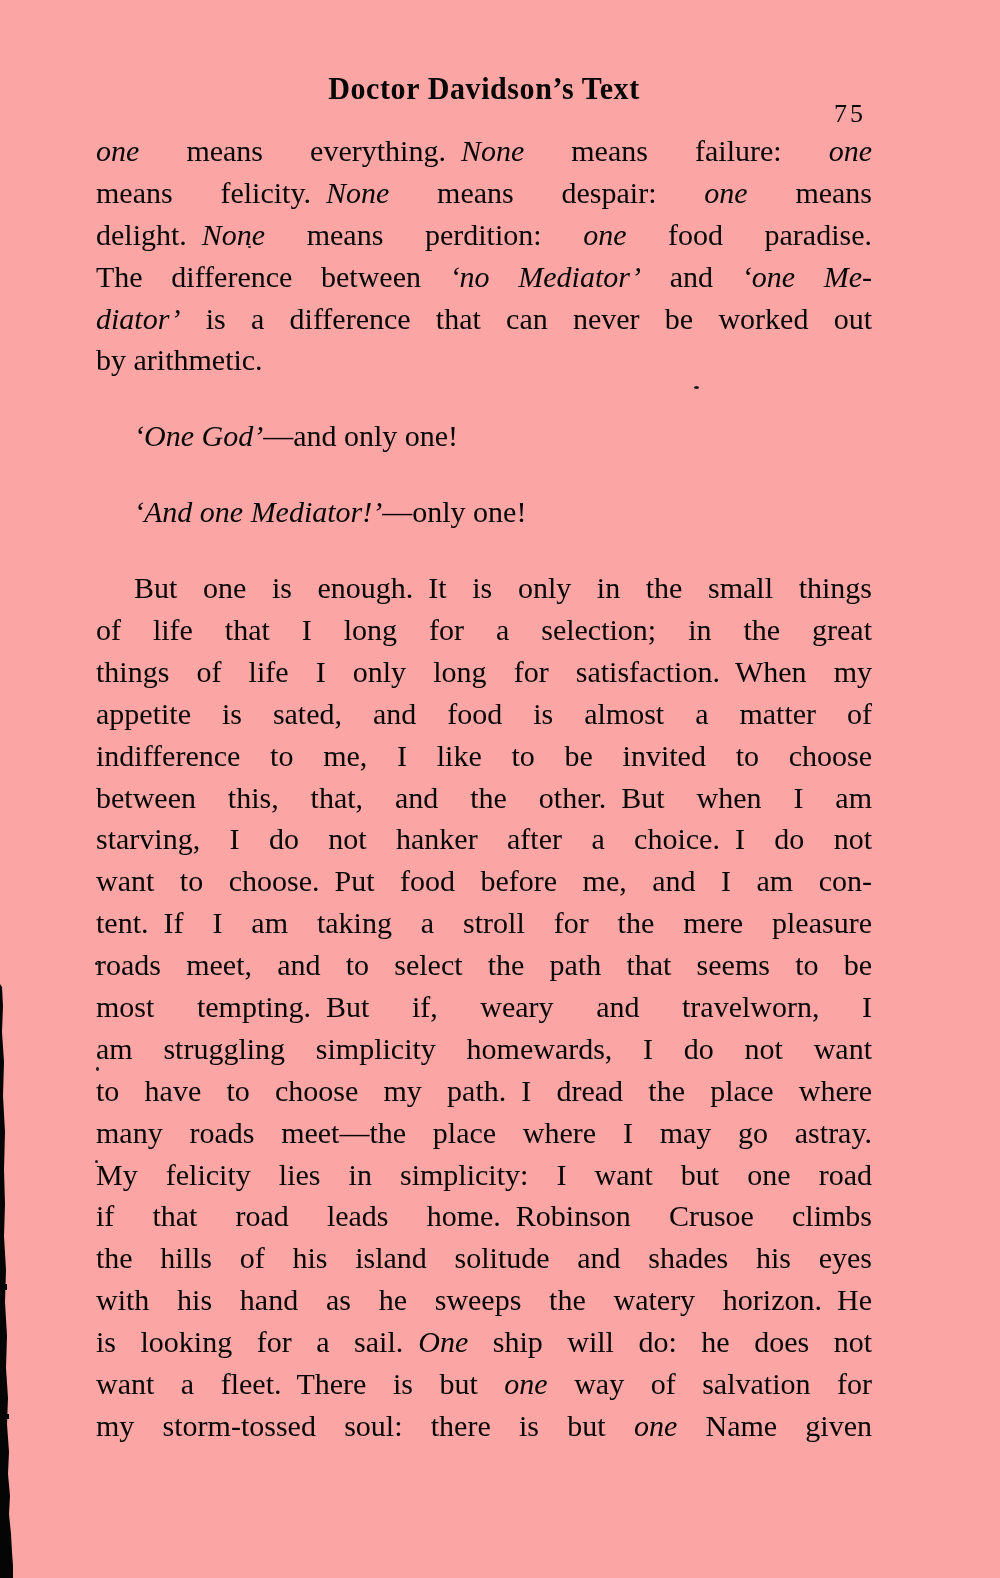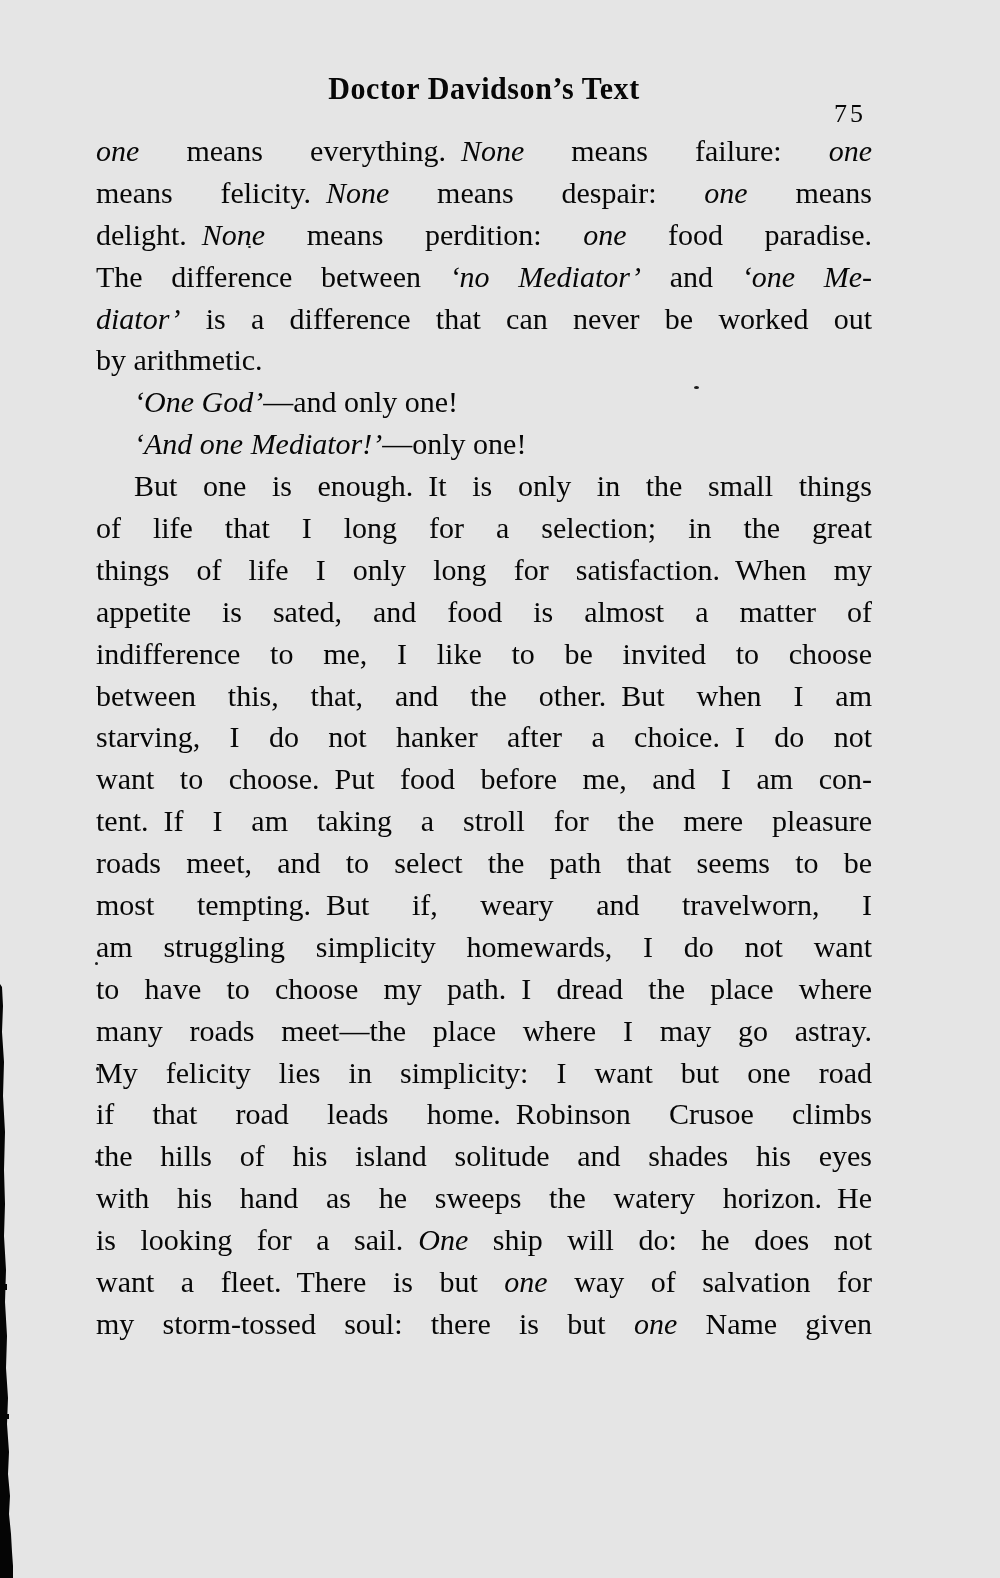--- a/index.html
+++ b/index.html
@@ -1,20 +1,20 @@
 <!DOCTYPE html>
 <html><head>
 <meta charset="utf-8">
 <style>
   html, body { margin: 0; padding: 0; background: #ffffff; }
   .page {
     position: relative;
     width: 1000px;
     height: 1578px;
-    background: #e5e5e5;
+    background: #fca5a5;
     overflow: hidden;
     font-family: "Liberation Serif", serif;
     color: #070707;
   }
   .page-header {
     position: absolute;
     left: 96px;
     top: 72px;
     width: 776px;
     height: 36px;
@@ -48,21 +48,21 @@
     -moz-text-align-last: justify;
     height: 41.9px;
     overflow: visible;
     white-space: normal;
   }
   .line.nj {
     text-align: right;
     text-align-last: left;
     -moz-text-align-last: left;
   }
-  .line.ind { text-indent: 38px; }
+  .line.ind { text-indent: 38px; margin-top: 34px; }
   .it { font-style: italic; }
   .scan-edge {
     position: absolute;
     left: 0;
     top: 984px;
     width: 16px;
     height: 594px;
   }
   .speck {
     position: absolute;

